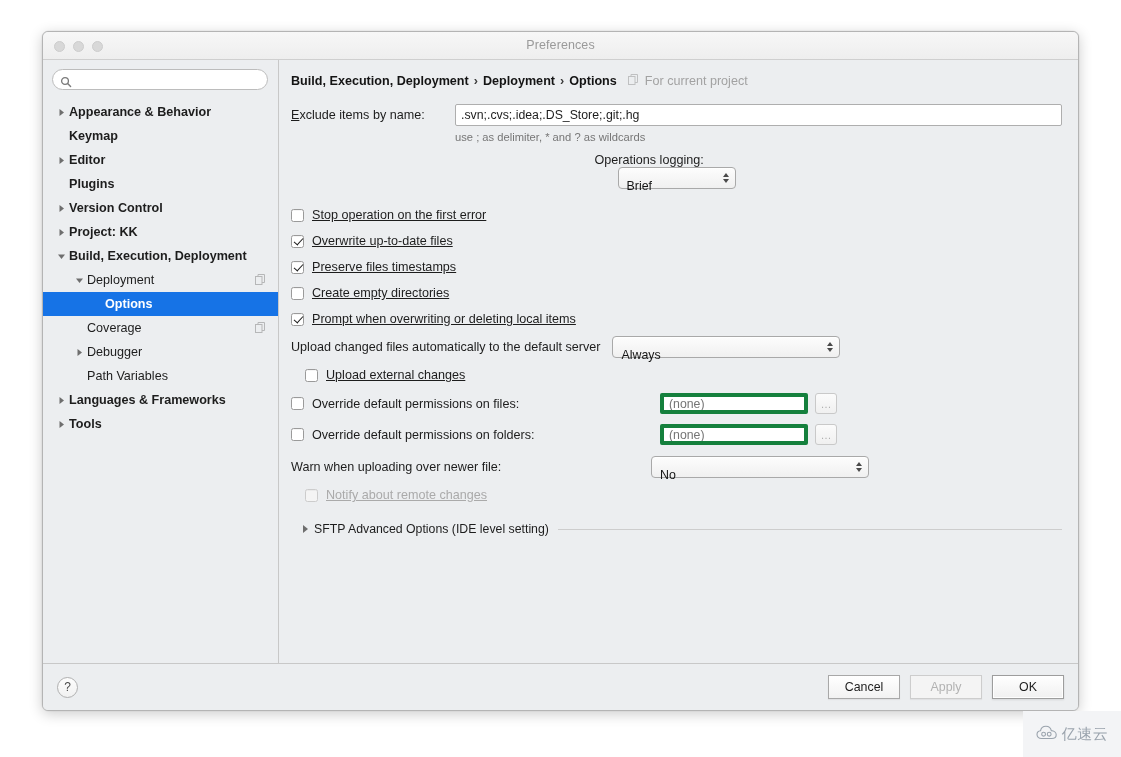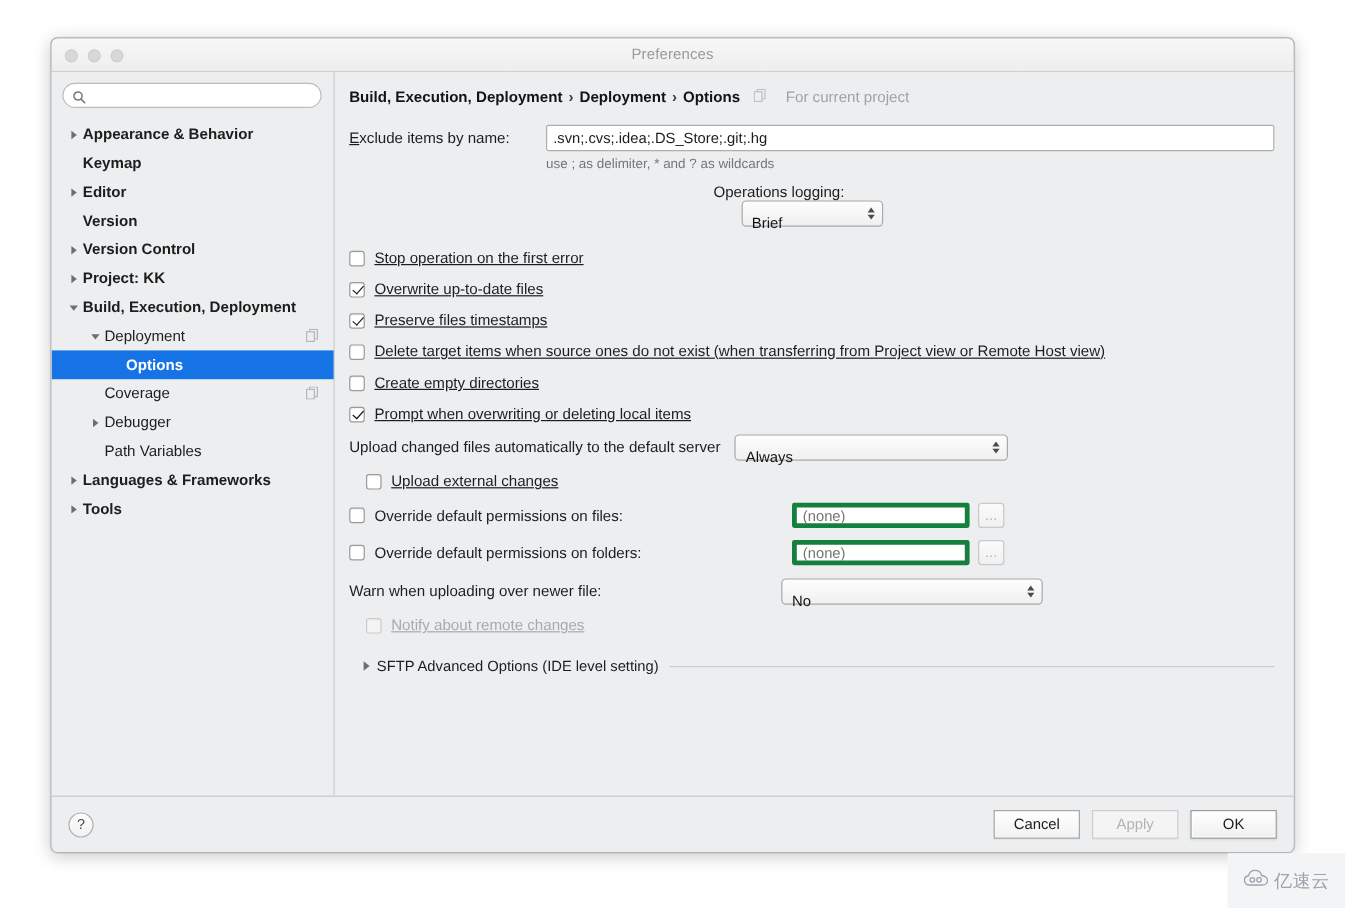--- a/index.html
+++ b/index.html
@@ -93,21 +93,21 @@
     position: relative;
     font-size: 12.6px;
     color: #1d1d1d;
   }
   .breadcrumb {
     display: flex; align-items: center; gap: 5px;
     font-weight: 700; font-size: 12.6px; color: #141414;
     margin-bottom: 16px;
   }
   .bc-sep { color: #3c3c3c; font-weight: 700; }
-  .bc-note { font-weight: 400; color: #a2a2a2; display: flex; align-items: center; gap: 16px; margin-left: 6px; }
+  .bc-note { font-weight: 400; color: #a2a2a2; display: flex; align-items: center; gap: 6px; margin-left: 6px; }
   .bc-note svg { opacity: 0.6; }
 
   .row { display: flex; align-items: center; }
   .lbl { font-size: 12.6px; color: #1d1d1d; }
   .u { text-decoration: underline; }
 
   
   .r-exclude { margin-bottom: 5px; }
   .r-exclude .lbl { width: 164px; }
   .text-input {
@@ -313,21 +313,21 @@
             <div class="tree-row lvl1">
               <span class="tw">
                 <svg width="9" height="9" viewBox="0 0 9 9">
                   <path d="M2.5 1 L7 4.5 L2.5 8 Z" fill="#6e6e6e"></path>
                 </svg>
               </span>
               <span class="tree-label">Editor</span>
             </div>
             <div class="tree-row lvl1">
               <span class="tw"></span>
-              <span class="tree-label">Version</span>
+              <span class="tree-label">Plugins</span>
             </div>
             <div class="tree-row lvl1">
               <span class="tw">
                 <svg width="9" height="9" viewBox="0 0 9 9">
                   <path d="M2.5 1 L7 4.5 L2.5 8 Z" fill="#6e6e6e"></path>
                 </svg>
               </span>
               <span class="tree-label">Version Control</span>
             </div>
             <div class="tree-row lvl1">
@@ -445,24 +445,20 @@
             <div class="cb-row">
               <span class="cb checked"></span>
               <span class="cb-label">Overwrite up-to-date files</span>
             </div>
             <div class="cb-row">
               <span class="cb checked"></span>
               <span class="cb-label">Preserve files timestamps</span>
             </div>
             <div class="cb-row">
               <span class="cb"></span>
-              <span class="cb-label">Delete target items when source ones do not exist (when transferring from Project view or Remote Host view)</span>
-            </div>
-            <div class="cb-row">
-              <span class="cb"></span>
               <span class="cb-label">Create empty directories</span>
             </div>
             <div class="cb-row">
               <span class="cb checked"></span>
               <span class="cb-label">Prompt when overwriting or deleting local items</span>
             </div>
           </div>
 
         <div class="r-upload">
           <span class="lbl">Upload changed files automatically to the default server</span>

